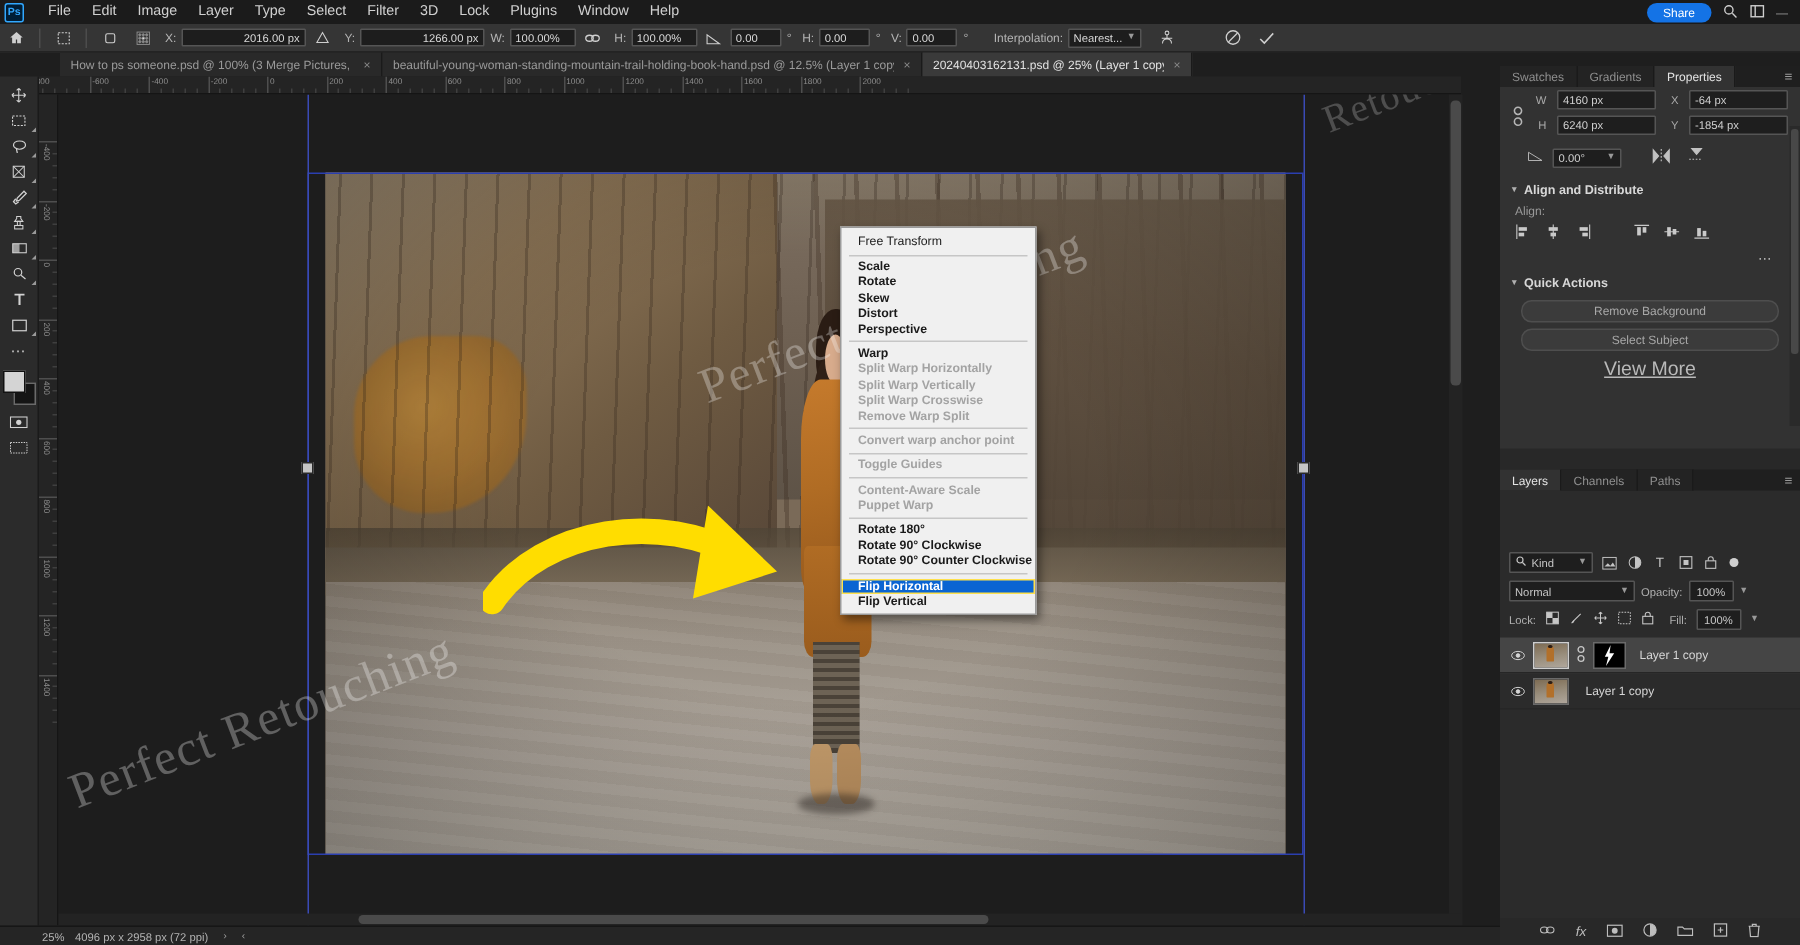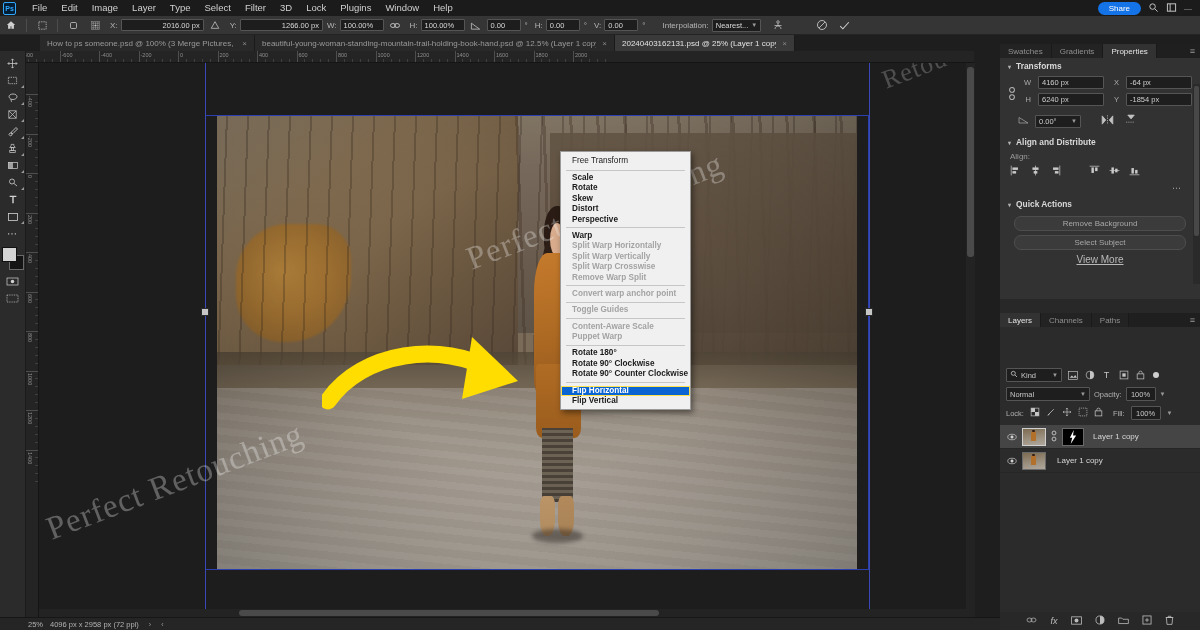--- a/index.html
+++ b/index.html
@@ -189,21 +189,21 @@
   .align-lab { font-size:8px; color:#9a9a9a; padding:2px 8px 2px 10px; }
   .align-row { display:flex; gap:9px; padding:2px 10px 4px 10px; align-items:center; color:#c9c9c9; }
   .align-gap { width:10px; }
   .dots-row { display:flex; justify-content:flex-end; padding:1px 18px 3px 0; color:#b8b8b8; letter-spacing:1px; font-size:9px; }
 
   .qa-btn {
     margin:4px 14px; height:15px; background:#3b3b3b; border:1px solid #4e4e4e;
     border-radius:7px; display:flex; align-items:center; justify-content:center;
     font-size:8px; color:#a8a8a8;
   }
-  .viewmore { text-align:center; font-size:10px; color:#b9b9b9; text-decoration:underline; margin-top:3px; }
+  .viewmore { text-align:center; font-size:13px; color:#b9b9b9; text-decoration:underline; margin-top:3px; }
 
   #layers-panel { position:absolute; top:269px; left:0; width:200px; height:317px; background:#2b2b2b; }
   .lp-filter { display:flex; align-items:center; gap:4px; padding:5px 6px 3px 6px;margin-top:36px; }
   .kind-sel {
     background:#1e1e1e; border:1px solid #555; height:14px; width:56px; border-radius:1px;
     display:flex; align-items:center; gap:3px; padding:0 3px; font-size:7.5px; color:#c6c6c6;
   }
   .filt-ic { width:13px; height:13px; display:flex; align-items:center; justify-content:center; color:#c4c4c4; }
   .toggle-dot { width:6px; height:6px; border-radius:50%; background:#cfcfcf; margin-left:2px; }
 
@@ -806,24 +806,20 @@
 
   <div id="props-panel">
     <div class="panel-tabs" id="props-tabs">
         <div class="p-tab">Swatches</div>
         <div class="p-tab">Gradients</div>
         <div class="p-tab active">Properties</div>
         <div class="p-menu">≡</div>
       </div>
 
 
-    <div class="sect-head">
-      <span class="tw">▾</span>
-      <span>Transforms</span>
-    </div>
 
     <div class="tform-grid">
       <div class="link-ic">
         <svg width="8" height="15" viewBox="0 0 10 18" fill="none" stroke="#b5b5b5" stroke-width="1.3">
           <circle cx="5" cy="4.5" r="3"></circle>
             <circle cx="5" cy="13.5" r="3"></circle>
           </svg>
       </div>
       <div class="fields">
         <div class="frow">

